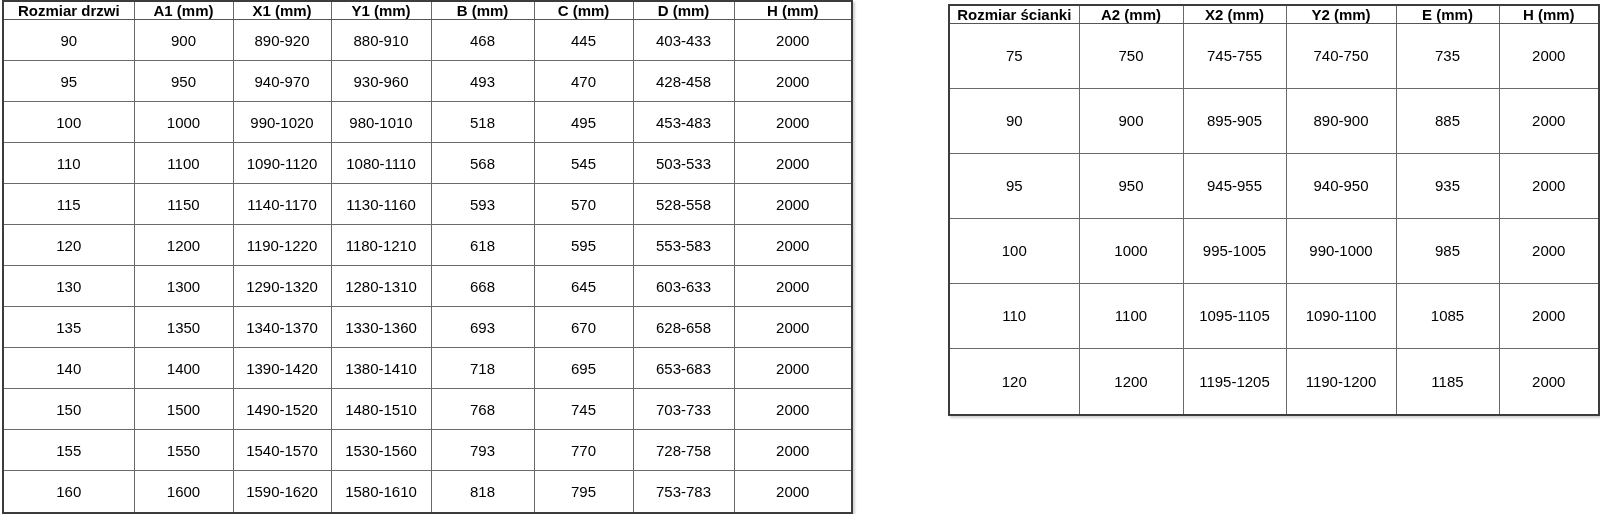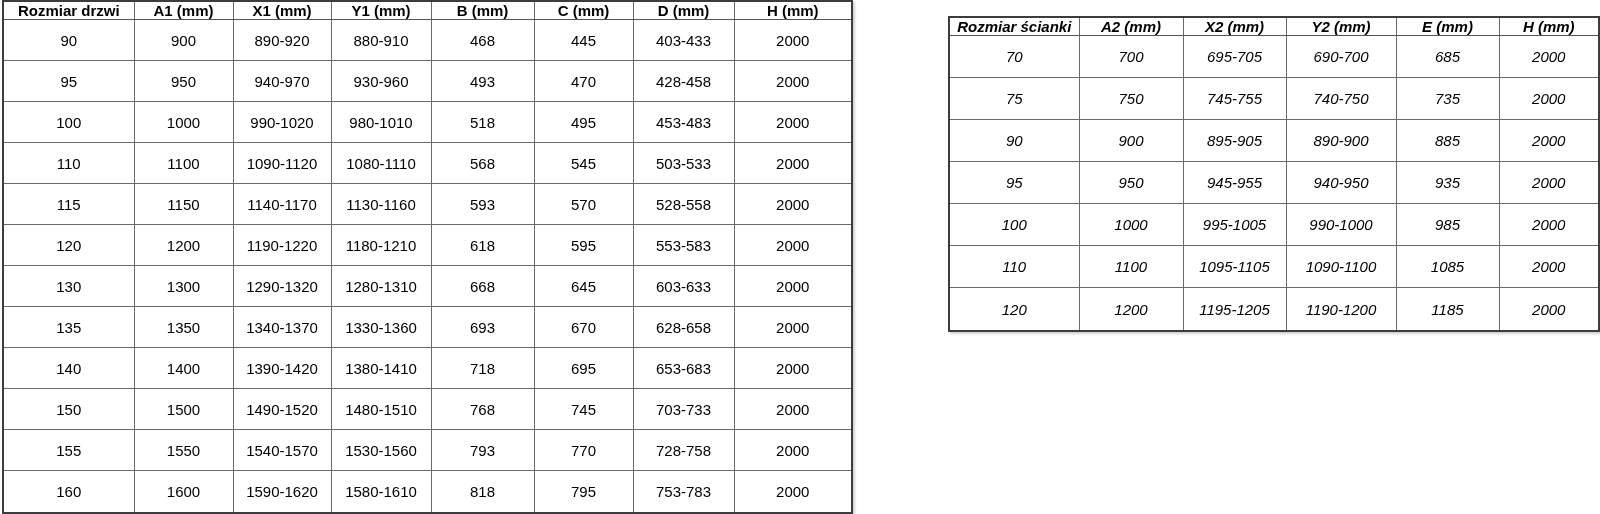--- a/index.html
+++ b/index.html
@@ -43,24 +43,23 @@
     border: 2px solid #3c3c3c;
   }
   #door-table {
     left: 2px;
     top: 0px;
     width: 849px;
     height: 514px;
   }
   #wall-table {
     left: 948px;
-    top: 16px;
+    top: 4px;
     width: 650px;
-    height: 316px;
-    font-style: italic;
+    height: 412px;
   }
 </style>
 </head>
 <body>
 
 <div class="stage">
 
   <table id="door-table" class="dim-table">
     <colgroup>
       <col style="width:131px">
@@ -222,28 +221,20 @@
           <th>Rozmiar ścianki</th>
           <th>A2 (mm)</th>
           <th>X2 (mm)</th>
           <th>Y2 (mm)</th>
           <th>E (mm)</th>
           <th>H (mm)</th>
         </tr>
     </thead>
     <tbody>
         <tr>
-          <td>70</td>
-          <td>700</td>
-          <td>695-705</td>
-          <td>690-700</td>
-          <td>685</td>
-          <td>2000</td>
-        </tr>
-        <tr>
           <td>75</td>
           <td>750</td>
           <td>745-755</td>
           <td>740-750</td>
           <td>735</td>
           <td>2000</td>
         </tr>
         <tr>
           <td>90</td>
           <td>900</td>

